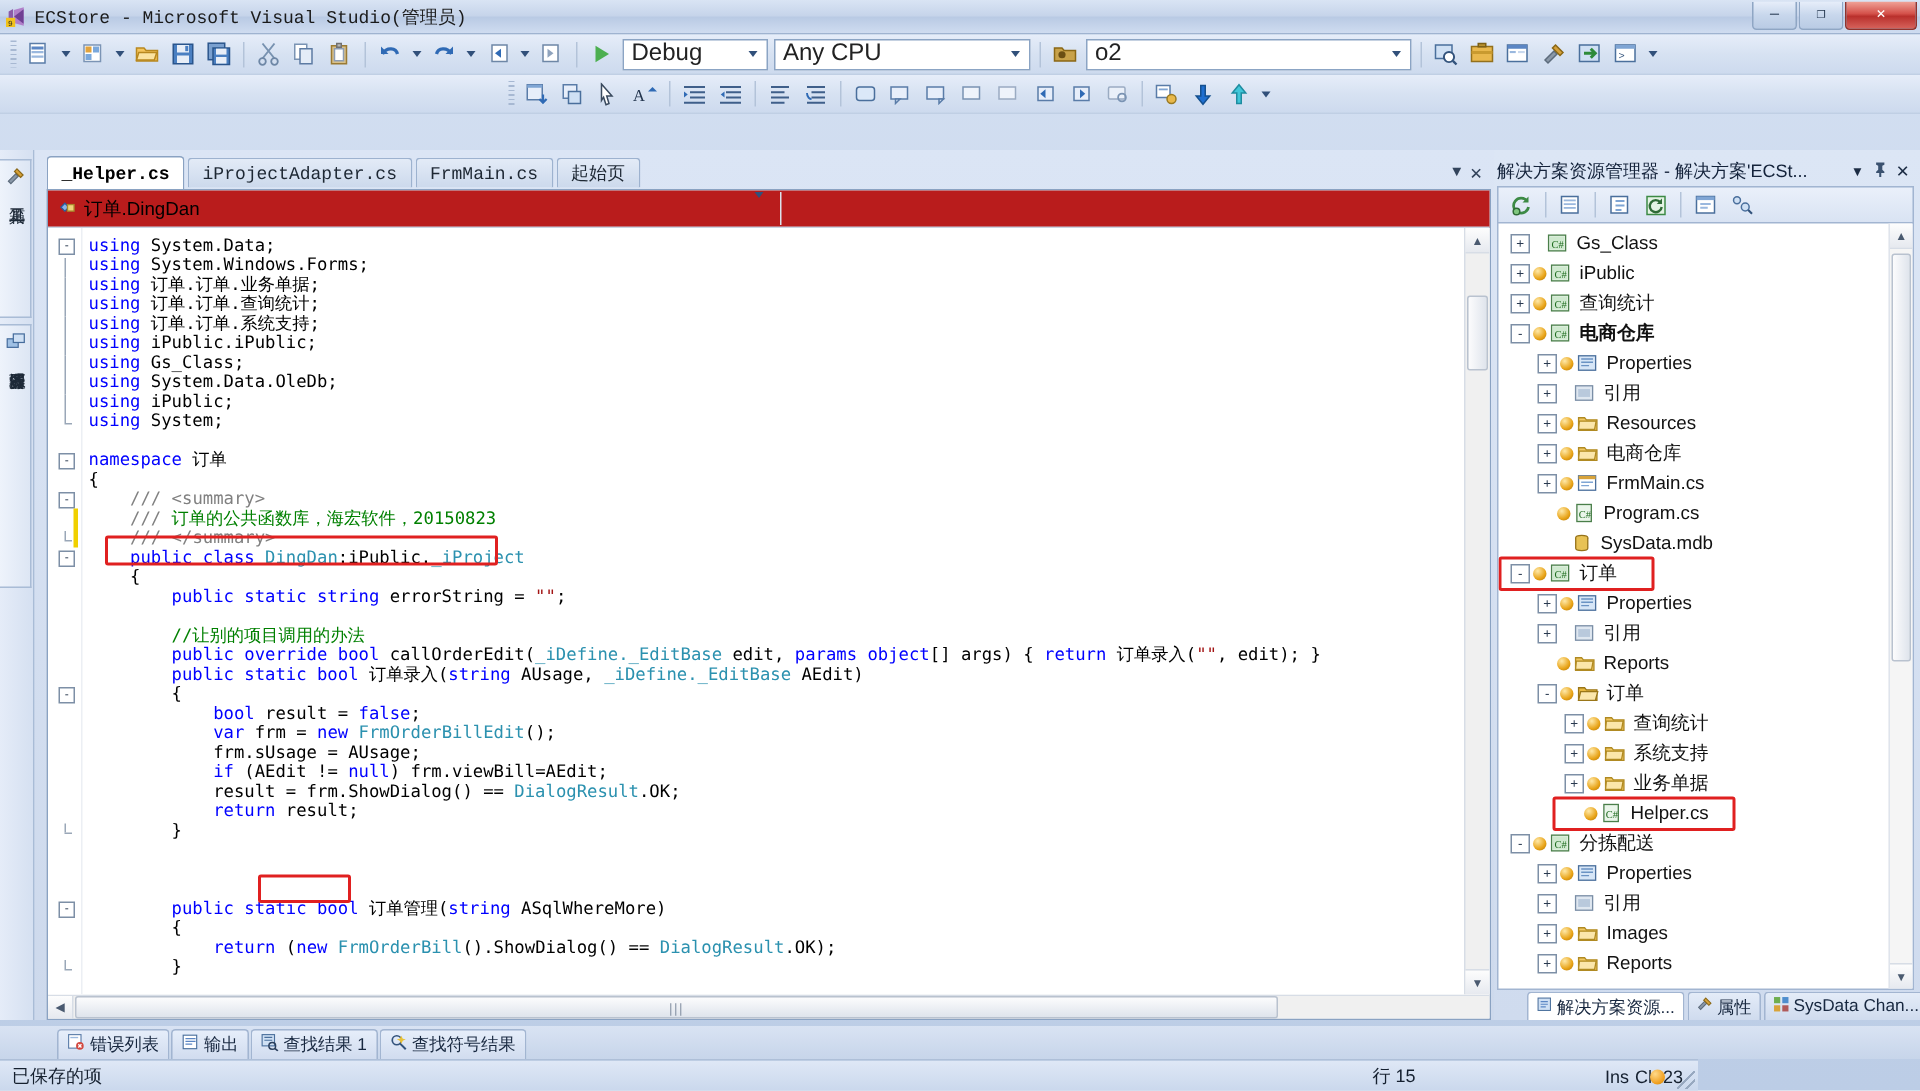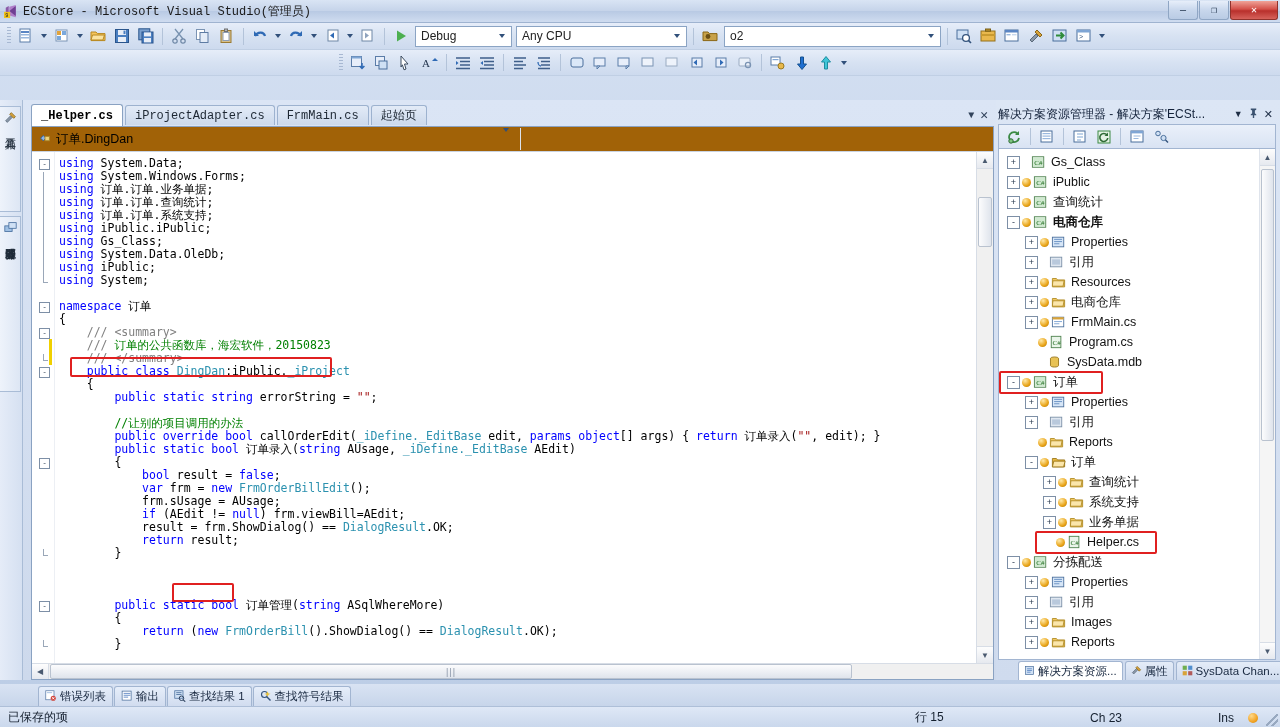--- a/index.html
+++ b/index.html
@@ -38,21 +38,21 @@
     border-bottom:1px solid #c0cfe4;padding-left:4px;}
   .toolbar.second{height:25px;padding-left:336px;}
   .grip{width:4px;height:18px;margin:0 3px;flex:none;
     background:repeating-linear-gradient(180deg,#a7b8d2 0 1px,transparent 1px 3px);}
   .tbtn{width:22px;height:21px;margin:0 0px;display:flex;align-items:center;justify-content:center;
     border:1px solid transparent;border-radius:2px;flex:none;position:relative;}
   .sep{width:1px;height:17px;background:#b3c3d9;margin:0 4px;flex:none;}
   .drop-arrow{width:0;height:0;border-left:3px solid transparent;border-right:3px solid transparent;
     border-top:4px solid #31507a;margin:0 3px;flex:none;}
   .combo{height:19px;border:1px solid #8ba4c4;background:#fff;display:flex;align-items:center;
-    padding:0 2px 0 5px;font-size:12px;color:#222;margin:0 2px;flex:none;}
+    padding:0 2px 0 5px;font-size:16px;color:#222;margin:0 2px;flex:none;}
   .combo .cb-arrow{margin-left:auto;width:14px;display:flex;align-items:center;justify-content:center;}
   .combo.w-dbg{width:88px;}
   .combo.w-cpu{width:162px;}
   .combo.w-o2{width:208px;}
 
   
   .ico{width:16px;height:16px;display:block;}
 
   
   .main{position:absolute;left:0;top:100px;width:1280px;height:580px;display:flex;}
@@ -70,21 +70,21 @@
   .tabstrip{height:22px;display:flex;align-items:center;position:relative;font-family:Liberation Mono, monospace;}
   .etab{height:19px;display:flex;align-items:center;padding:0 9px;font-size:12px;
     border:1px solid #9db2cf;border-bottom:none;border-radius:3px 3px 0 0;margin-right:2px;
     background:linear-gradient(180deg,#e3ebf7,#ccd9ec);color:#1d2733;white-space:nowrap;}
   .etab.active{height:21px;background:#fff;font-weight:bold;color:#000;border-color:#8aa2c2;}
   .tab-right{margin-left:auto;display:flex;align-items:center;gap:6px;padding-right:6px;}
   .tab-chev{font-size:10px;color:#33445c;}
   .tab-close{font-size:13px;color:#33445c;font-weight:bold;}
 
   .editor-pane{flex:1;border:1px solid #8aa2c2;background:#fff;display:flex;flex-direction:column;min-height:0;}
-  .navbar{height:24px;display:flex;align-items:center;border-bottom:1px solid #c9d3e2;background:#a16207;}
+  .navbar{height:24px;display:flex;align-items:center;border-bottom:1px solid #c9d3e2;background:#b91c1c;}
   .navcombo{height:22px;display:flex;align-items:center;border-right:1px solid #dbe2ec;font-size:12.5px;}
   .navcombo.left{width:482px;padding-left:6px;}
   .navcombo.right{flex:1;padding-left:8px;}
   .navcombo .nv-arrow{margin-left:auto;padding:0 8px;}
   .nav-icon{width:14px;height:14px;margin-right:4px;flex:none;}
 
   .code-area{flex:1;display:flex;min-height:0;position:relative;overflow:hidden;background:#fff;}
   .fold-col{width:22px;background:#fff;border-right:1px solid #eceff4;position:relative;flex:none;}
   .code-text{flex:1;position:relative;overflow:hidden;
     font-family:"DejaVu Sans Mono","Liberation Mono",monospace;font-size:11.5px;line-height:13px;
@@ -138,21 +138,21 @@
     border:1px solid #a2b5d1;border-bottom:none;border-radius:3px 3px 0 0;margin-right:2px;
     background:linear-gradient(180deg,#e4ecf8,#cfdbee);white-space:nowrap;color:#17273f;}
   .sol-tab.active{background:#fff;}
 
   
   .bottom-tabs{position:absolute;left:0;top:684px;width:1280px;height:22px;
     background:linear-gradient(180deg,#d9e3f3,#c7d5ea);display:flex;align-items:flex-end;padding-left:38px;}
   .btab{height:19px;display:flex;align-items:center;padding:0 6px;font-size:11.5px;color:#17273f;
     border:1px solid #a2b5d1;border-bottom:none;border-radius:3px 3px 0 0;margin-right:1px;
     background:linear-gradient(180deg,#e6eefa,#d1dcef);white-space:nowrap;}
-  .statusbar{position:absolute;left:0;top:706px;width:1280px;height:21px;
+  .statusbar{position:absolute;left:0;top:706px;width:1132px;height:21px;
     background:linear-gradient(180deg,#dfe8f6,#c9d7ec);border-top:1px solid #aebfd8;
     display:flex;align-items:center;font-size:12px;color:#15202f;}
   .st-left{padding-left:8px;}
   .st-cell{position:absolute;}
   .st-ins{position:absolute;right:46px;}
   .st-dot{position:absolute;right:22px;width:10px;height:10px;border-radius:50%;
     background:radial-gradient(circle at 35% 30%,#ffd98a,#f0a020 65%,#c07c08);}
   .resize-grip{position:absolute;right:2px;bottom:2px;width:12px;height:12px;
     background:
       linear-gradient(135deg,transparent 45%,#98a9c0 45%,#98a9c0 55%,transparent 55%),

